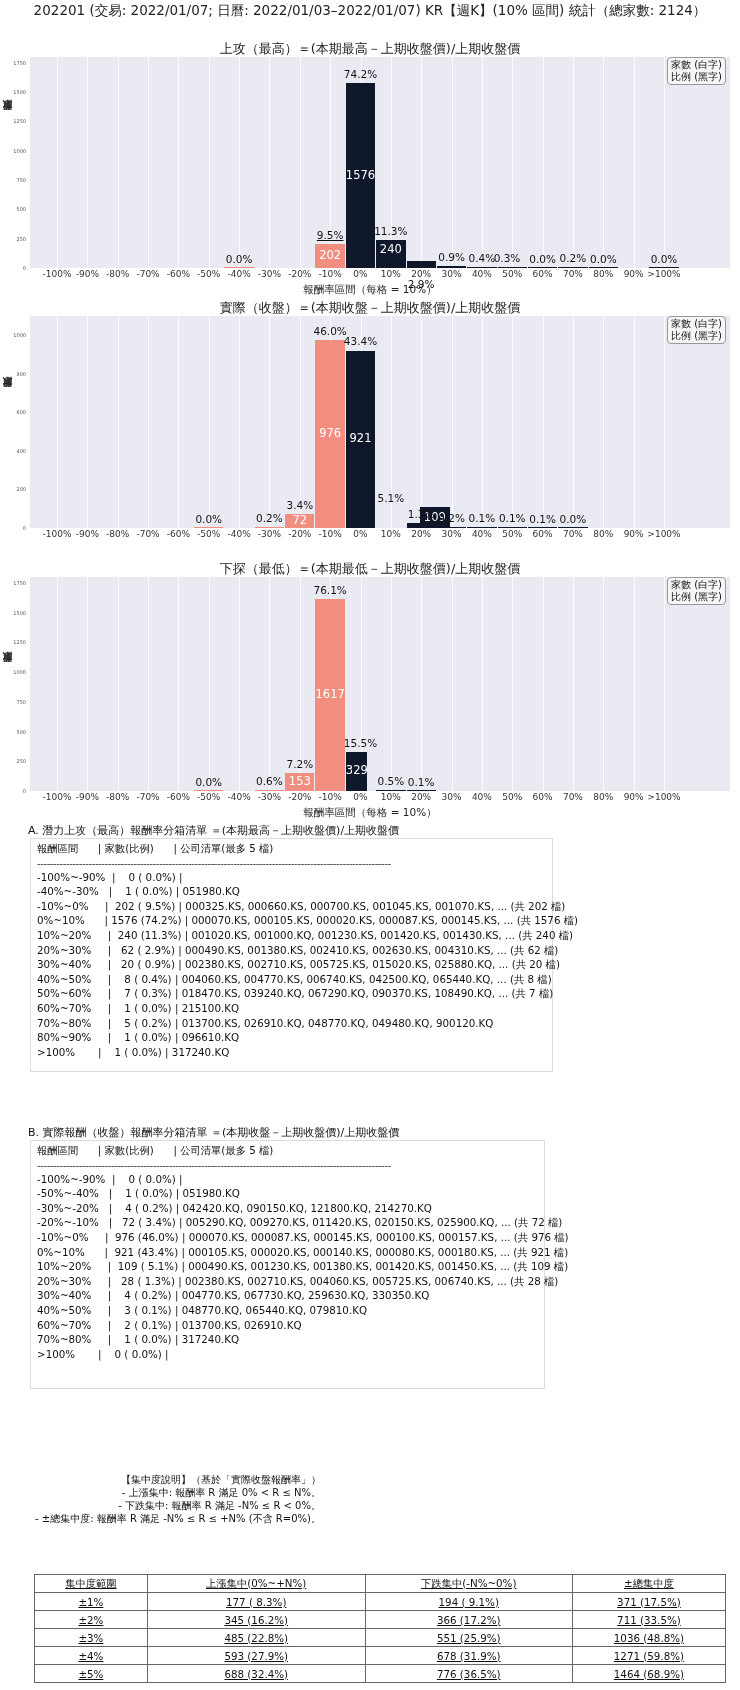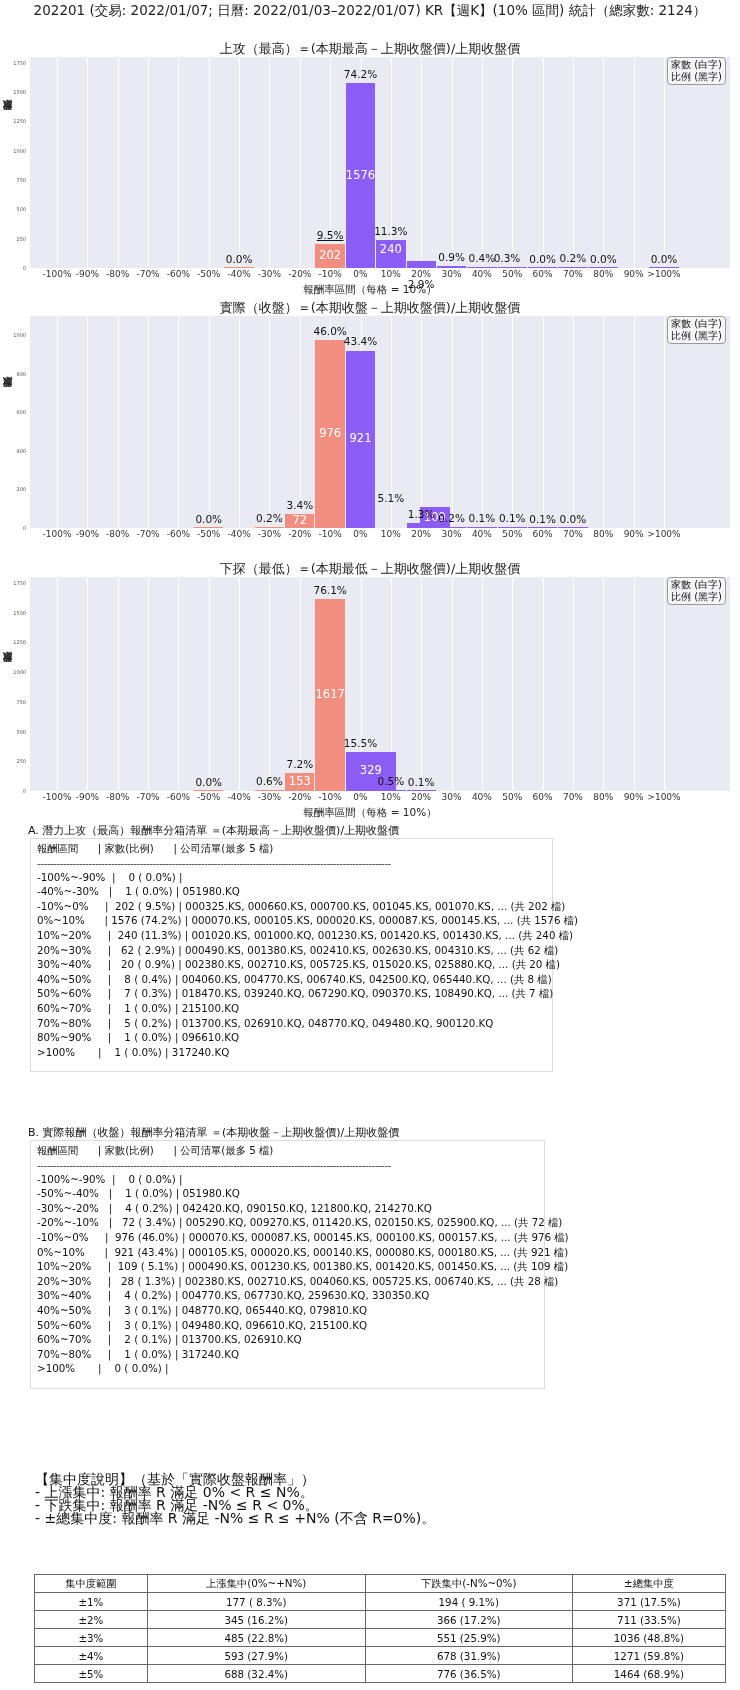--- a/index.html
+++ b/index.html
@@ -4,34 +4,34 @@
 <style>
   html, body { margin:0; padding:0; background:#ffffff; }
   body { width:740px; height:1690px; position:relative; font-family:"DejaVu Sans", sans-serif; color:#222; overflow:hidden; }
   .main-title { position:absolute; left:0; top:2px; width:740px; text-align:center; font-size:13.5px; color:#222; }
   .chart { position:absolute; left:0; width:740px; }
   .chart-title { position:absolute; left:0; width:740px; text-align:center; font-size:13px; color:#222; }
   .plot { position:absolute; left:30px; width:700px; background:#eaeaf2; }
   .vgrid { position:absolute; top:0; bottom:0; width:1px; background:#ffffff; opacity:0.9; }
   .bar { position:absolute; bottom:0; }
   .bar.neg { background:#f28e80; }
-  .bar.pos { background:#8b5cf6; }
+  .bar.pos { background:#0f172a; }
   .bar .cnt { position:absolute; left:0; right:0; text-align:center; color:#ffffff; font-size:11.5px; }
   .pct { position:absolute; text-align:center; font-size:10.5px; color:#111; width:50px; margin-left:-25px; white-space:nowrap; }
   .ytick { position:absolute; left:0; width:26px; text-align:right; font-size:5px; color:#555; }
   .ylabel { position:absolute; left:1px; font-size:10px; color:#222; writing-mode:vertical-rl; transform:rotate(180deg); }
   .xtick { position:absolute; font-size:9px; color:#333; width:40px; margin-left:-20px; text-align:center; }
   .xlabel { position:absolute; left:0; width:740px; text-align:center; font-size:10.5px; color:#222; }
   .legend { position:absolute; right:14px; background:#f6f6f8; border:1px solid #999; border-radius:4px; padding:1px 3px; font-size:10px; line-height:12px; color:#111; }
   .section-title { position:absolute; left:28px; font-size:11px; color:#111; }
   .textbox { position:absolute; left:30px; border:1px solid #dcdcdc; background:#fff; font-size:10.3px; line-height:14.6px; color:#111; padding:2px 0 4px 6px; box-sizing:border-box; }
   .textbox .row { white-space:pre; }
   .textbox .sep { color:#444; letter-spacing:-0.5px; white-space:nowrap; overflow:hidden; height:14px; }
-  .note { position:absolute; left:35px; font-size:14px; line-height:13px; color:#111; }
-  .conc { position:absolute; left:34px; top:1574px; width:692px; border-collapse:collapse; font-size:10.3px; color:#111; }
+  .note { position:absolute; left:35px; font-size:10px; line-height:13px; color:#111;text-align:right; }
+  .conc { position:absolute; left:34px; top:1574px; width:692px; border-collapse:collapse; font-size:10.3px; color:#111;text-decoration:underline; }
   .conc th, .conc td { border:1px solid #666; text-align:center; height:17px; padding:0; font-weight:normal; }
 </style>
 </head>
 <body>
 
 <div class="main-title">202201 (交易: 2022/01/07; 日曆: 2022/01/03–2022/01/07) KR【週K】(10% 區間) 統計（總家數: 2124）</div>
 
 <div class="chart" style="top:0;height:290px;">
   <div class="chart-title" style="top:40px;">上攻（最高）＝(本期最高－上期收盤價)/上期收盤價</div>
   <div class="ylabel" style="top:118px;">股票家數</div>
@@ -241,21 +241,21 @@
       <div class="vgrid" style="left: 603.65px;"></div>
       <div class="vgrid" style="left: 634px;"></div>
       <div class="bar neg" style="left: 164.075px; width: 29.35px; height: 1px;"></div>
       <div class="bar neg" style="left: 224.775px; width: 29.35px; height: 1.42667px;"></div>
       <div class="bar neg" style="left: 255.125px; width: 29.35px; height: 18.19px;">
         <div class="cnt" style="top: 1.095px;">153</div>
       </div>
       <div class="bar neg" style="left: 285.475px; width: 29.35px; height: 192.243px;">
         <div class="cnt" style="top: 88.1217px;">1617</div>
       </div>
-      <div class="bar pos" style="left: 315.825px; width: 50px; height: 39.1144px;">
+      <div class="bar pos" style="left: 315.825px; width: 21px; height: 39.1144px;">
         <div class="cnt" style="top: 11.5572px;">329</div>
       </div>
       <div class="bar pos" style="left: 346.175px; width: 29.35px; height: 1.18889px;"></div>
       <div class="bar pos" style="left: 376.525px; width: 29.35px; height: 1px;"></div>
     </div>
   <div class="legend" style="top:577px;">
     <div>家數 (白字)</div>
     <div>比例 (黑字)</div>
   </div>
   <div class="xlabel" style="top:806px;">報酬率區間（每格 = 10%）</div>
@@ -323,21 +323,20 @@
 <div class="row">-100%~-90%  |    0 ( 0.0%) |</div>
     <div class="row">-50%~-40%   |    1 ( 0.0%) | 051980.KQ</div>
     <div class="row">-30%~-20%   |    4 ( 0.2%) | 042420.KQ, 090150.KQ, 121800.KQ, 214270.KQ</div>
     <div class="row">-20%~-10%   |   72 ( 3.4%) | 005290.KQ, 009270.KS, 011420.KS, 020150.KS, 025900.KQ, ... (共 72 檔)</div>
     <div class="row">-10%~0%     |  976 (46.0%) | 000070.KS, 000087.KS, 000145.KS, 000100.KS, 000157.KS, ... (共 976 檔)</div>
     <div class="row">0%~10%      |  921 (43.4%) | 000105.KS, 000020.KS, 000140.KS, 000080.KS, 000180.KS, ... (共 921 檔)</div>
     <div class="row">10%~20%     |  109 ( 5.1%) | 000490.KS, 001230.KS, 001380.KS, 001420.KS, 001450.KS, ... (共 109 檔)</div>
     <div class="row">20%~30%     |   28 ( 1.3%) | 002380.KS, 002710.KS, 004060.KS, 005725.KS, 006740.KS, ... (共 28 檔)</div>
     <div class="row">30%~40%     |    4 ( 0.2%) | 004770.KS, 067730.KQ, 259630.KQ, 330350.KQ</div>
     <div class="row">40%~50%     |    3 ( 0.1%) | 048770.KQ, 065440.KQ, 079810.KQ</div>
-    <div class="row">50%~60%     |    3 ( 0.1%) | 049480.KQ, 096610.KQ, 215100.KQ</div>
     <div class="row">60%~70%     |    2 ( 0.1%) | 013700.KS, 026910.KQ</div>
     <div class="row">70%~80%     |    1 ( 0.0%) | 317240.KQ</div>
     <div class="row">&gt;100%       |    0 ( 0.0%) |</div>
   </div>
 
 <div class="note" style="top:1473px;">
   <div>【集中度說明】（基於「實際收盤報酬率」）</div>
   <div> - 上漲集中: 報酬率 R 滿足 0% &lt; R ≤ N%。</div>
   <div> - 下跌集中: 報酬率 R 滿足 -N% ≤ R &lt; 0%。</div>
   <div> - ±總集中度: 報酬率 R 滿足 -N% ≤ R ≤ +N% (不含 R=0%)。</div>

